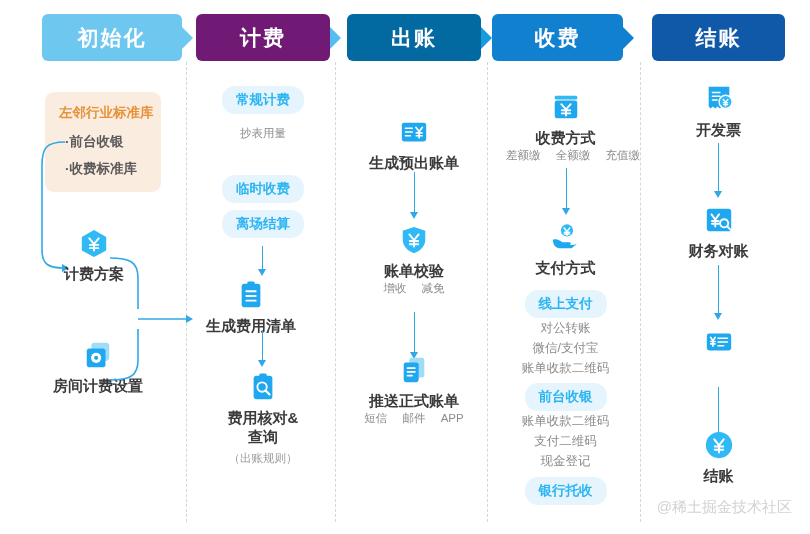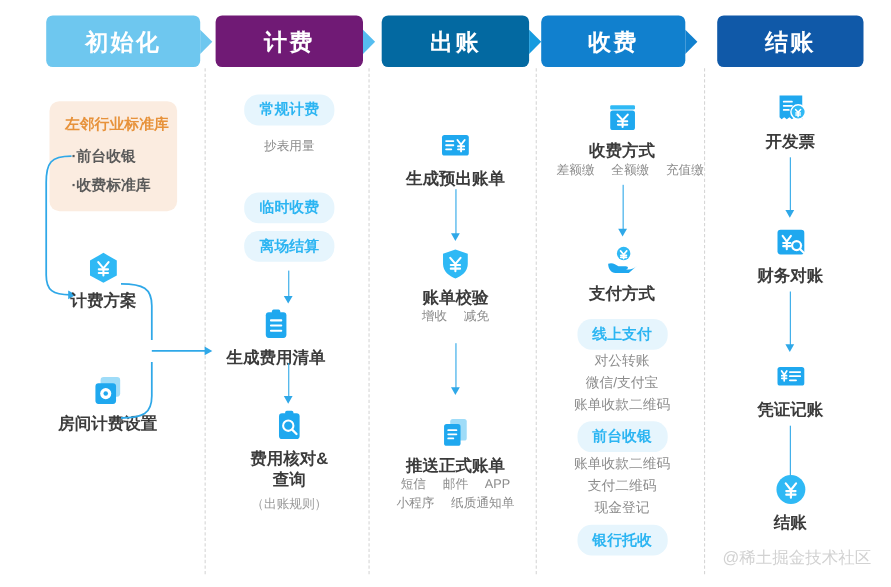--- a/index.html
+++ b/index.html
@@ -229,36 +229,32 @@
     <div class="node-label">账单校验</div>
     <div class="sub gap">
       <span>增收</span>
       <span>减免</span>
     </div>
   </div>
 
   <div class="vline" style="left:414px;top:312px;height:42px;"></div>
   <div class="arrowdown" style="left:409.5px;top:352px;"></div>
 
-  <div class="node" style="left:347px;top:378px;width:134px;">
+  <div class="node" style="left:347px;top:355px;width:134px;">
     <svg class="ico" viewBox="0 0 32 32">
       <rect x="11" y="3" width="16" height="21" rx="2.5" fill="#9fdcf8"></rect>
       <rect x="5" y="8" width="16" height="21" rx="2.5" fill="#1fa8ef"></rect>
       <path d="M9 14 H17 M9 18 H17 M9 22 H14" stroke="#fff" stroke-width="1.7" stroke-linecap="round"></path>
     </svg>
     <div class="node-label">推送正式账单</div>
     <div class="sub gap">
       <span>短信</span>
       <span>邮件</span>
       <span>APP</span>
     </div>
-    <div class="sub gap">
-      <span>小程序</span>
-      <span>纸质通知单</span>
-    </div>
   </div>
 
   <div class="node" style="left:500px;top:92px;width:131px;">
     <svg class="ico" viewBox="0 0 32 32">
       <rect x="4" y="4" width="24" height="4" rx="1.2" fill="#2fb9f5"></rect>
       <rect x="4" y="9" width="24" height="19" rx="2.5" fill="#1fa8ef"></rect>
       <path d="M11 13 L16 18.5 L21 13" stroke="#fff" stroke-width="2" fill="none" stroke-linecap="round"></path>
       <path d="M11.5 19.5 H20.5 M11.5 22.8 H20.5 M16 18.5 V25" stroke="#fff" stroke-width="2" stroke-linecap="round"></path>
     </svg>
     <div class="node-label">收费方式</div>
@@ -333,21 +329,20 @@
   <div class="vline" style="left:718px;top:265px;height:50px;"></div>
   <div class="arrowdown" style="left:713.5px;top:313px;"></div>
 
   <div class="node" style="left:652px;top:327px;width:133px;">
     <svg class="ico" viewBox="0 0 32 32">
       <rect x="3" y="7" width="26" height="18" rx="2.5" fill="#1fa8ef"></rect>
       <path d="M7 11 L9.5 14.5 L12 11" stroke="#fff" stroke-width="1.7" fill="none" stroke-linecap="round"></path>
       <path d="M7.2 15.5 H11.8 M7.2 18 H11.8 M9.5 14.5 V20.5" stroke="#fff" stroke-width="1.7" stroke-linecap="round"></path>
       <path d="M15 12 H25 M15 16 H25 M15 20 H21" stroke="#fff" stroke-width="1.7" stroke-linecap="round"></path>
     </svg>
-    <div class="node-label">凭证记账</div>
   </div>
 
   <div class="vline" style="left:718px;top:387px;height:50px;"></div>
   <div class="arrowdown" style="left:713.5px;top:435px;"></div>
 
   <div class="node" style="left:652px;top:430px;width:133px;">
     <svg class="ico" viewBox="0 0 32 32">
       <circle cx="16" cy="16" r="14" fill="#2fb9f5"></circle>
       <path d="M11 10 L16 16.5 L21 10" stroke="#fff" stroke-width="2.1" fill="none" stroke-linecap="round"></path>
       <path d="M11.5 17.5 H20.5 M11.5 21 H20.5 M16 16.5 V24" stroke="#fff" stroke-width="2.1" stroke-linecap="round"></path>

